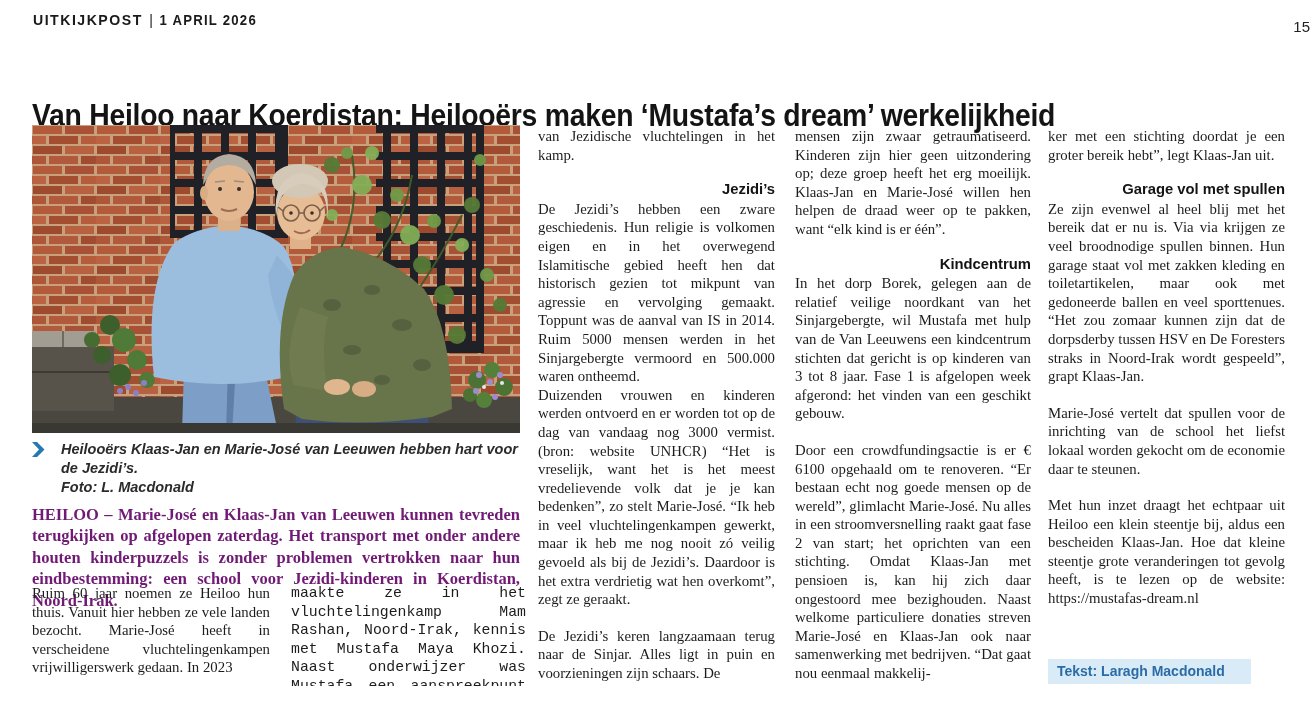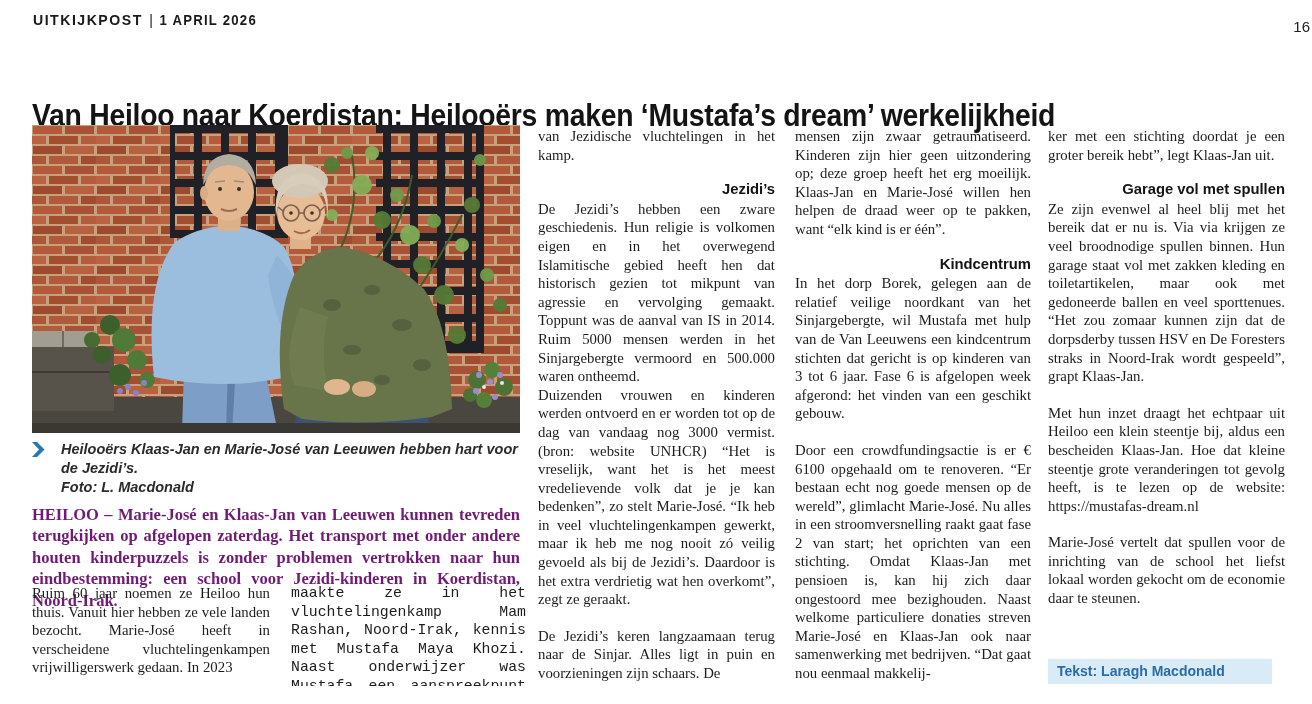--- a/index.html
+++ b/index.html
@@ -40,33 +40,33 @@
   .bodycol p.gap{margin-top:18px;}
   .bodycol h3{margin:16px 0 1px;font-family:"Liberation Sans",sans-serif;font-size:14.8px;
               font-weight:700;color:#141414;text-align:right;}
   .col1{left:32px;top:584px;width:238px;height:102px;}
   .col2{left:291px;top:584px;width:235px;height:102px;font-family:Liberation Mono, monospace;}
   .col3{left:538px;top:127px;width:237px;height:572px;}
   .col4{left:795px;top:127px;width:236px;height:572px;}
   .col5{left:1048px;top:127px;width:237px;height:524px;}
 
   
-  .credit-box{position:absolute;left:1048px;top:659px;width:224px;box-sizing:border-box;
+  .credit-box{position:absolute;left:1048px;top:659px;width:203px;box-sizing:border-box;
               background:#d9ebf7;color:#2b6ca7;font-weight:700;font-size:14px;
               padding:4px 9px 5px;}
 </style>
 </head>
 <body>
 
 <div class="page">
 
   <div class="masthead-row">
     <span class="masthead-title">UITKIJKPOST</span><span class="masthead-divider">|</span><span class="masthead-date">1 APRIL 2026</span>
   </div>
-  <div class="page-number">16</div>
+  <div class="page-number">15</div>
 
   <h1 class="headline">Van Heiloo naar Koerdistan: Heilooërs maken ‘Mustafa’s dream’ werkelijkheid</h1>
 
   <div class="photo">
     <svg width="488" height="308" viewBox="0 0 488 308" xmlns="http://www.w3.org/2000/svg">
       <defs>
         <pattern id="brick" width="64" height="40" patternUnits="userSpaceOnUse">
           <rect width="64" height="40" fill="#c9a07c"></rect>
           <rect x="1" y="1" width="29" height="8" fill="#b25a3a"></rect>
           <rect x="33" y="1" width="29" height="8" fill="#a85136"></rect>
@@ -227,29 +227,29 @@
     <p>van Jezidische vluchtelingen in het kamp.</p>
     <h3>Jezidi’s</h3>
     <p>De Jezidi’s hebben een zware geschiedenis. Hun religie is volkomen eigen en in het overwegend Islamitische gebied heeft hen dat historisch gezien tot mikpunt van agressie en vervolging gemaakt. Toppunt was de aanval van IS in 2014. Ruim 5000 mensen werden in het Sinjargebergte vermoord en 500.000 waren ontheemd.</p>
     <p>Duizenden vrouwen en kinderen werden ontvoerd en er worden tot op de dag van vandaag nog 3000 vermist. (bron: website UNHCR) “Het is vreselijk, want het is het meest vredelievende volk dat je je kan bedenken”, zo stelt Marie-José. “Ik heb in veel vluchtelingenkampen gewerkt, maar ik heb me nog nooit zó veilig gevoeld als bij de Jezidi’s. Daardoor is het extra verdrietig wat hen overkomt”, zegt ze geraakt.</p>
     <p class="gap">De Jezidi’s keren langzaamaan terug naar de Sinjar. Alles ligt in puin en voorzieningen zijn schaars. De</p>
   </div>
 
   <div class="bodycol col4">
     <p>mensen zijn zwaar getraumatiseerd. Kinderen zijn hier geen uitzondering op; deze groep heeft het erg moeilijk. Klaas-Jan en Marie-José willen hen helpen de draad weer op te pakken, want “elk kind is er één”.</p>
     <h3>Kindcentrum</h3>
-    <p>In het dorp Borek, gelegen aan de relatief veilige noordkant van het Sinjargebergte, wil Mustafa met hulp van de Van Leeuwens een kindcentrum stichten dat gericht is op kinderen van 3 tot 6 jaar. Fase 6 is afgelopen week afgerond: het vinden van een geschikt gebouw.</p>
+    <p>In het dorp Borek, gelegen aan de relatief veilige noordkant van het Sinjargebergte, wil Mustafa met hulp van de Van Leeuwens een kindcentrum stichten dat gericht is op kinderen van 3 tot 8 jaar. Fase 1 is afgelopen week afgerond: het vinden van een geschikt gebouw.</p>
     <p class="gap">Door een crowdfundingsactie is er € 6100 opgehaald om te renoveren. “Er bestaan echt nog goede mensen op de wereld”, glimlacht Marie-José. Nu alles in een stroomversnelling raakt gaat fase 2 van start; het oprichten van een stichting. Omdat Klaas-Jan met pensioen is, kan hij zich daar ongestoord mee bezighouden. Naast welkome particuliere donaties streven Marie-José en Klaas-Jan ook naar samenwerking met bedrijven. “Dat gaat nou eenmaal makkelij-</p>
   </div>
 
   <div class="bodycol col5">
     <p>ker met een stichting doordat je een groter bereik hebt”, legt Klaas-Jan uit.</p>
     <h3>Garage vol met spullen</h3>
     <p>Ze zijn evenwel al heel blij met het bereik dat er nu is. Via via krijgen ze veel broodnodige spullen binnen. Hun garage staat vol met zakken kleding en toiletartikelen, maar ook met gedoneerde ballen en veel sporttenues. “Het zou zomaar kunnen zijn dat de dorpsderby tussen HSV en De Foresters straks in Noord-Irak wordt gespeeld”, grapt Klaas-Jan.</p>
+    <p class="gap">Marie-José vertelt dat spullen voor de inrichting van de school het liefst lokaal worden gekocht om de economie daar te steunen.</p>
     <p class="gap">Met hun inzet draagt het echtpaar uit Heiloo een klein steentje bij, aldus een bescheiden Klaas-Jan. Hoe dat kleine steentje grote veranderingen tot gevolg heeft, is te lezen op de website: https://mustafas-dream.nl</p>
-    <p class="gap">Marie-José vertelt dat spullen voor de inrichting van de school het liefst lokaal worden gekocht om de economie daar te steunen.</p>
   </div>
 
   <div class="credit-box">
     <span>Tekst: Laragh Macdonald</span>
   </div>
 
 </div>
 
 </body></html>

